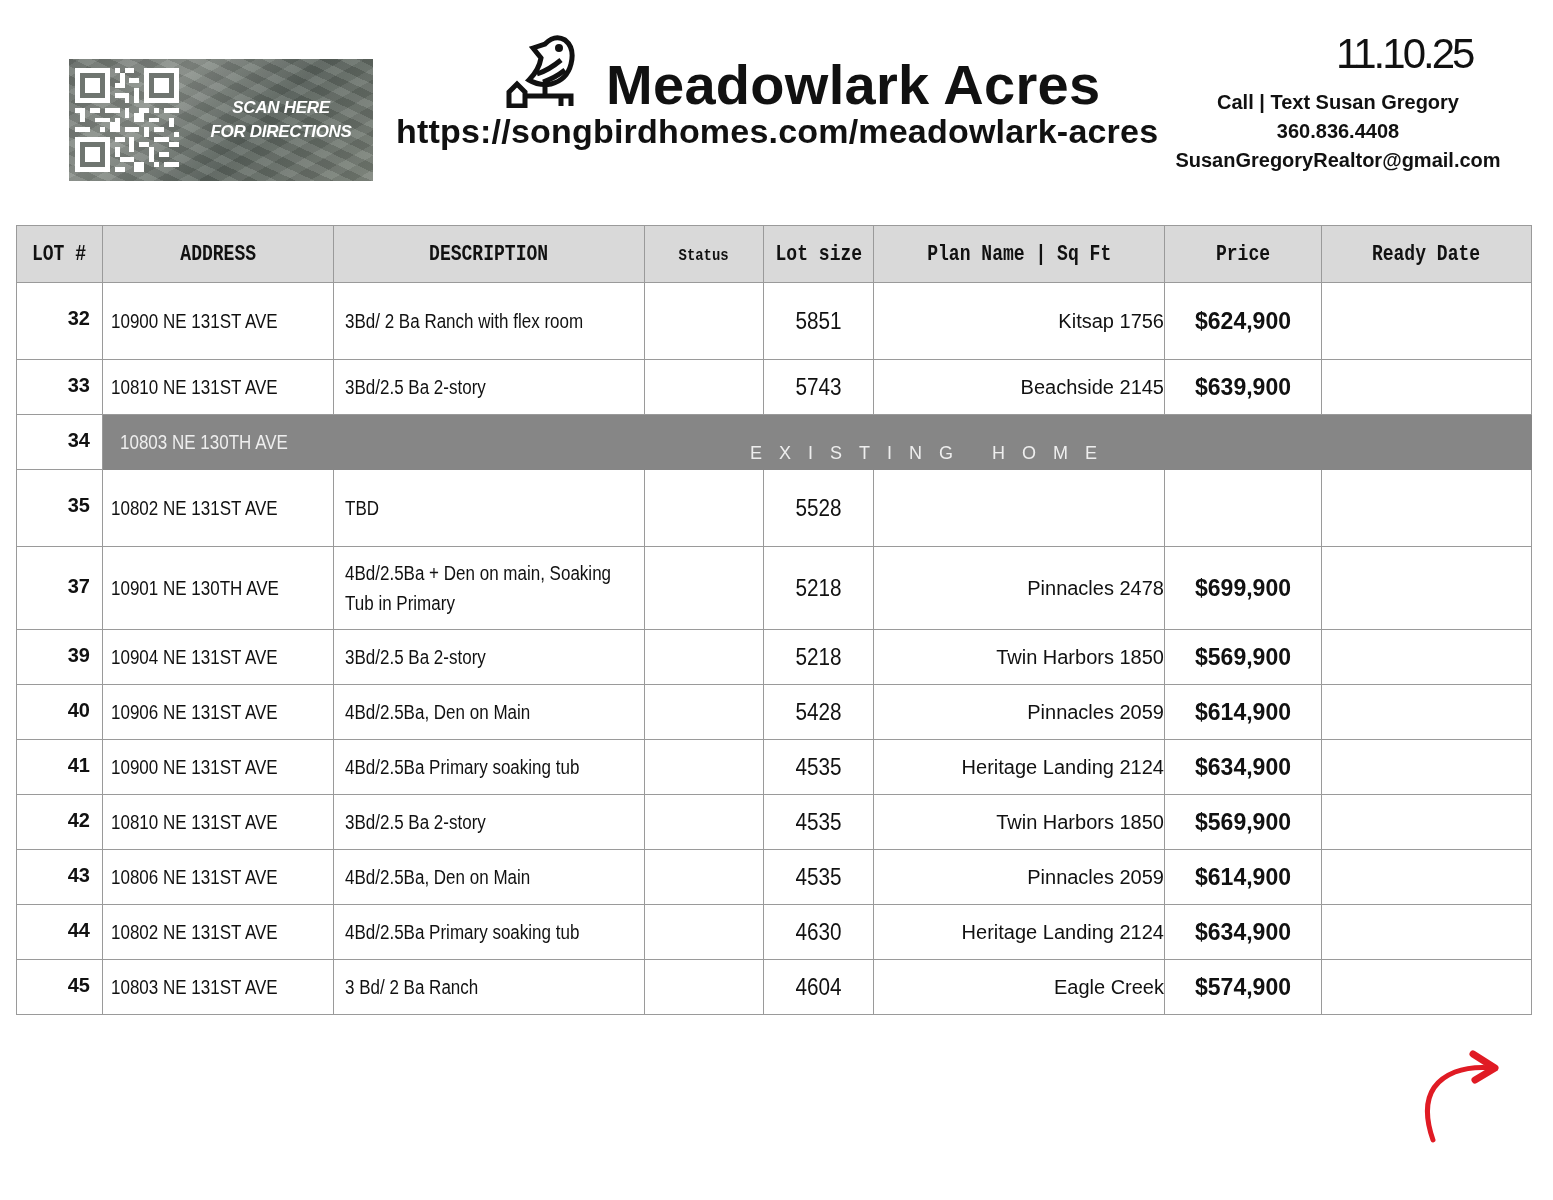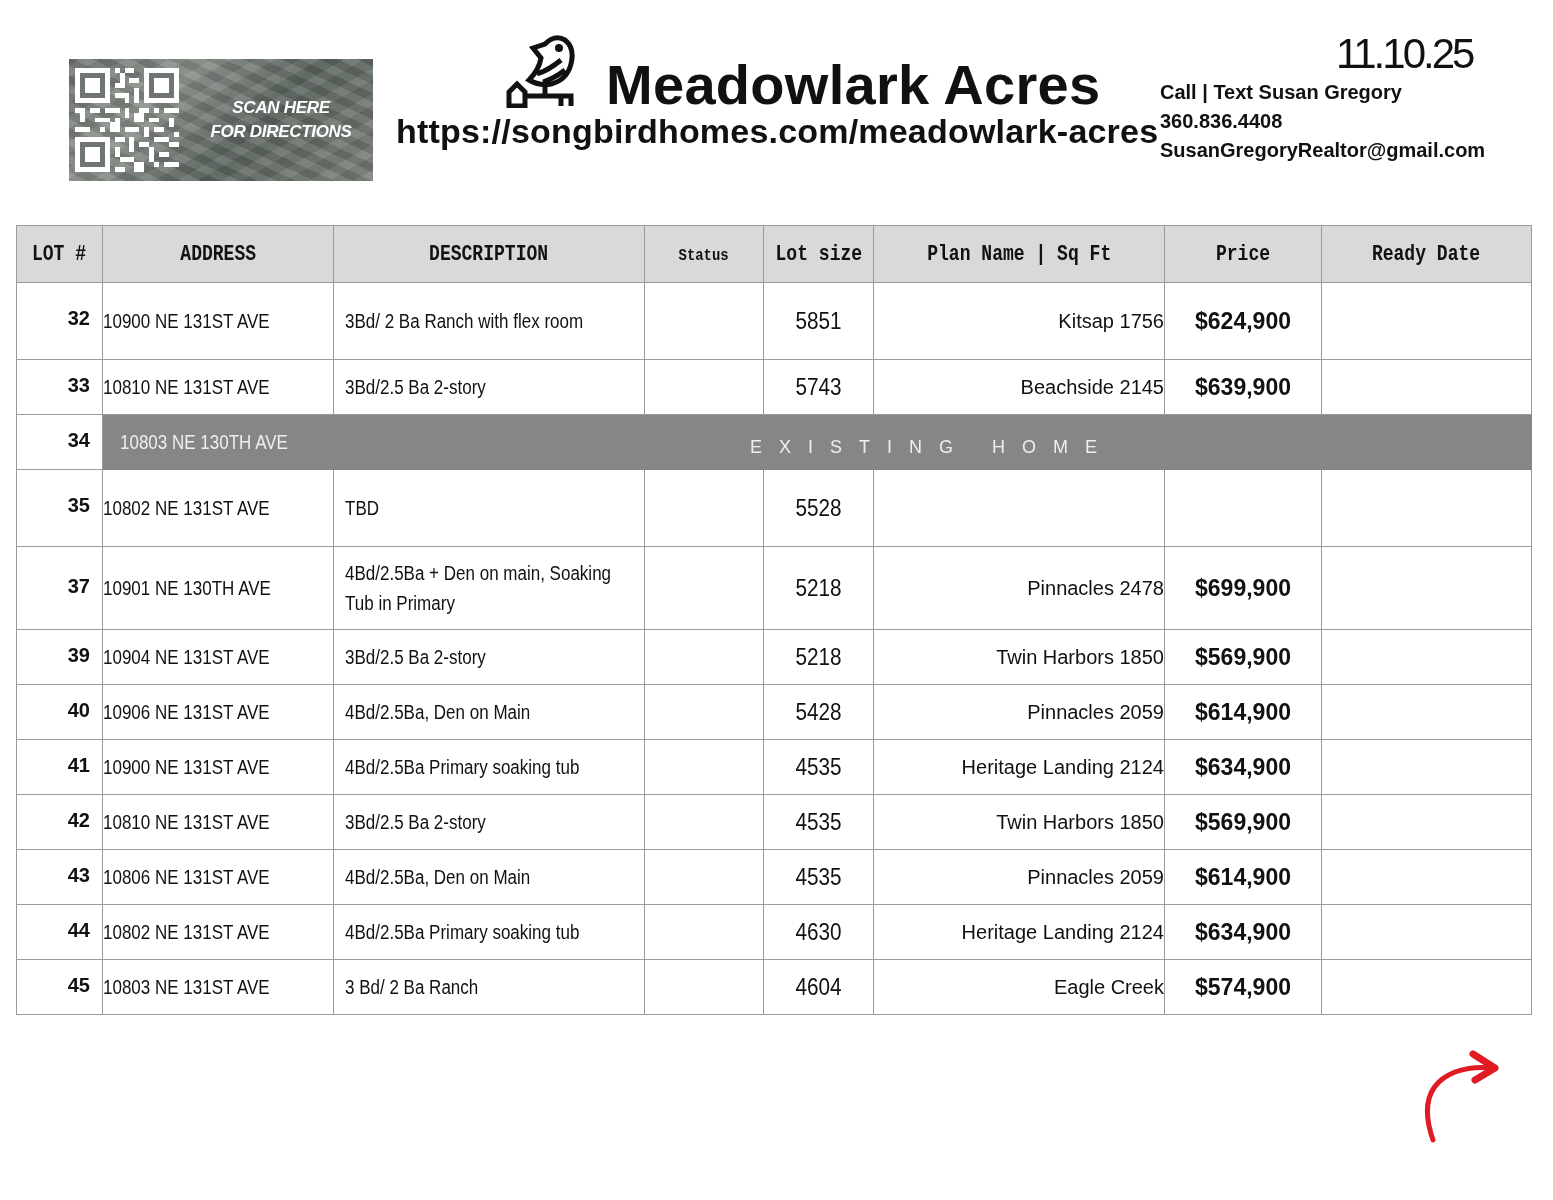--- a/index.html
+++ b/index.html
@@ -11,43 +11,43 @@
       repeating-linear-gradient(25deg, rgba(255,255,255,0.07) 0 8px, rgba(0,0,0,0.08) 8px 16px),
       repeating-linear-gradient(-30deg, rgba(255,255,255,0.05) 0 10px, rgba(0,0,0,0.06) 10px 22px); }
   .qr-code { position: absolute; left: 6px; top: 9px; width: 104px; height: 104px; }
   .qr-text { position: absolute; left: 132px; top: 37px; width: 160px; color: #ffffff; font-style: italic; font-weight: bold; font-size: 17px; line-height: 24px; text-align: center; letter-spacing: -0.3px; }
 
   .logo-icon { position: absolute; left: 505px; top: 30px; width: 72px; height: 78px; }
   .title { position: absolute; left: 606px; top: 52px; font-size: 56px; font-weight: bold; letter-spacing: 0.3px; }
   .url { position: absolute; left: 396px; top: 112px; font-size: 34px; font-weight: bold; letter-spacing: 0.2px; }
 
   .date { position: absolute; left: 1336px; top: 30px; font-size: 42px; letter-spacing: -3px; font-weight: normal; }
-  .contact { position: absolute; left: 1160px; top: 78px; width: 356px; text-align: left; font-weight: bold; font-size: 20px; line-height: 29px; }
+  .contact { position: absolute; left: 1160px; top: 88px; width: 356px; text-align: center; font-weight: bold; font-size: 20px; line-height: 29px; }
 
   
   .sheet { position: absolute; left: 16px; top: 225px; width: 1515px; border-collapse: collapse; table-layout: fixed; }
   .sheet th, .sheet td { border: 1.5px solid #9a9a9a; padding: 0; }
   .sheet th { background: #d9d9d9; height: 56px; font-family: Liberation Mono, monospace; font-weight: bold; font-size: 22px; text-decoration: underline; text-align: center; transform-origin: center; }
   .sheet th span { display: inline-block; transform: scaleX(0.82); }
   .sheet th.status span { font-size: 17px; }
   .sheet td { height: 54px; font-size: 20px; vertical-align: middle; }
   .sheet tr.tall td { height: 76px; }
   .sheet tr.tall2 td { height: 82px; }
   td.lot { text-align: right; padding-right: 12px; font-weight: bold; font-size: 20px; vertical-align: top; padding-top: 14px; box-sizing: border-box; }
-  td.addr { padding-left: 0; border-radius: 8px; }
+  td.addr { padding-left: 8px; border-radius: 8px; }
   td.addr span, td.desc span { display: inline-block; transform: scaleX(0.85); transform-origin: left center; white-space: nowrap; }
   td.desc { padding-left: 11px; line-height: 30px; }
   td.desc span.wrap { white-space: normal; width: 340px; }
   td.lotsize { text-align: center; font-size: 23px; }
   td.lotsize span { display: inline-block; transform: scaleX(0.9); }
   td.plan { text-align: right; font-size: 20px; }
   td.price { text-align: center; font-weight: bold; font-size: 23px; }
   tr.existing td.band { background: #868686; color: #eeeeee; border-color: #868686; position: relative; }
   .band-addr { position: absolute; left: 17px; top: 16px; font-size: 20px; display: inline-block; transform: scaleX(0.85); transform-origin: left center; white-space: nowrap; }
-  .band-label { position: absolute; left: 647px; top: 22px; font-size: 18px; letter-spacing: 17px; white-space: nowrap; }
+  .band-label { position: absolute; left: 647px; top: 28px; font-size: 18px; letter-spacing: 17px; white-space: nowrap; }
 
   .red-arrow { position: absolute; left: 1415px; top: 1048px; width: 90px; height: 95px; }
 </style>
 </head>
 <body>
 
 <div class="qr-banner">
   <div class="roofs"></div>
   <svg class="qr-code" viewBox="0 0 21 21" shape-rendering="crispEdges">
     <rect x="0" y="0" width="21" height="21" fill="none"></rect>

